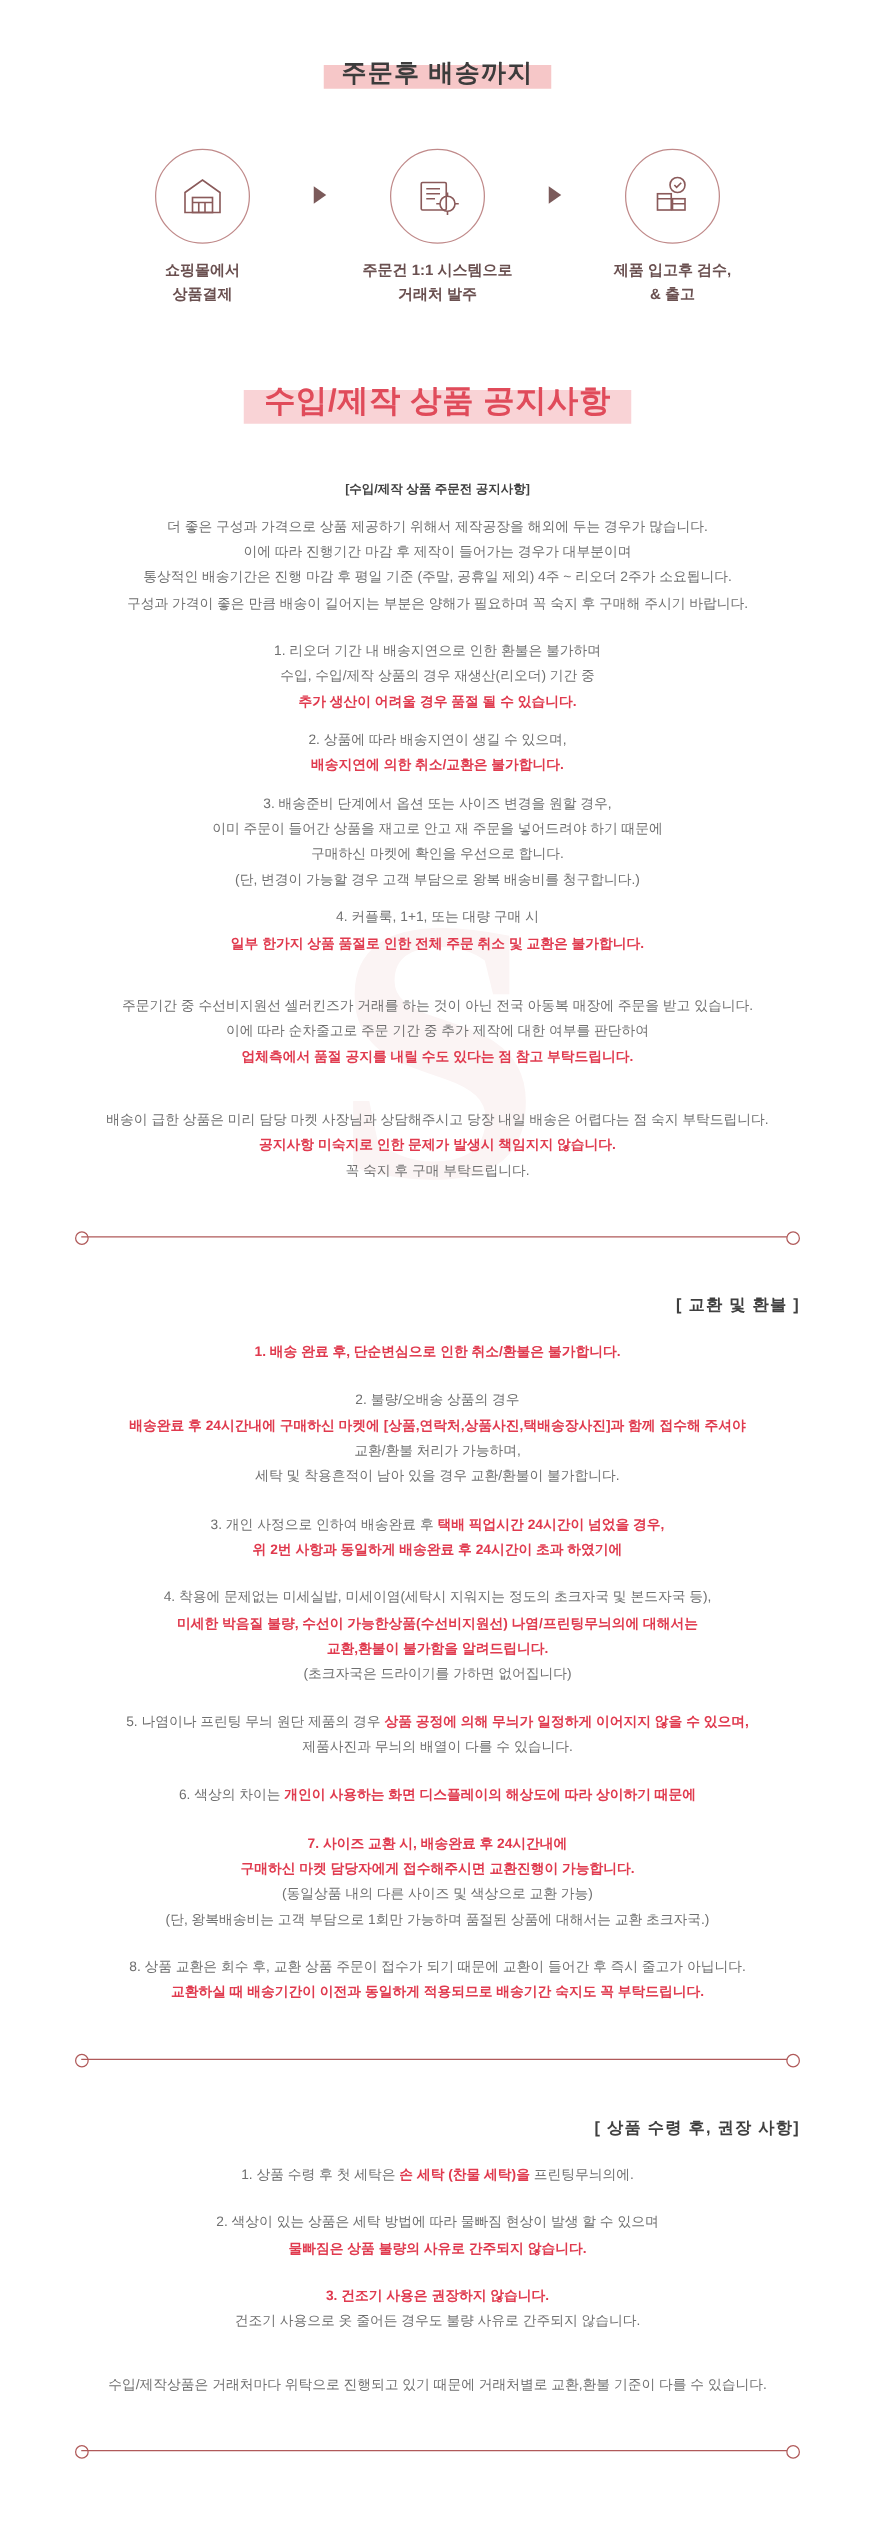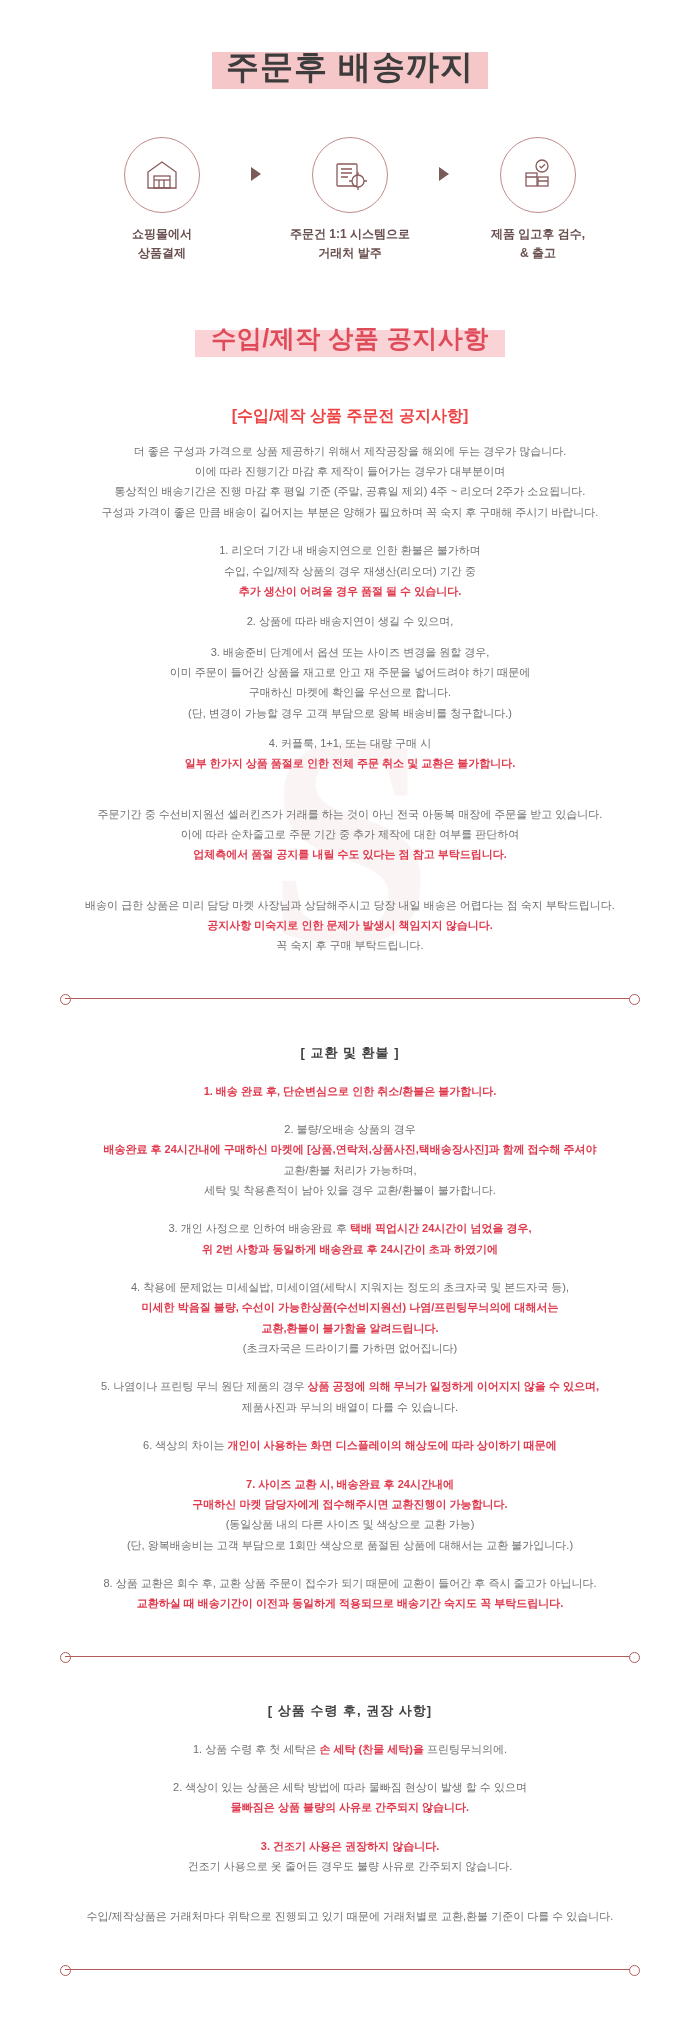--- a/index.html
+++ b/index.html
@@ -35,21 +35,21 @@
   .content{position:relative;z-index:2;}
 
   
   .top-title-wrap{
     padding-top:44px;
     text-align:center;
   }
   .top-title{
     display:inline-block;
     position:relative;
-    font-size:33px;
+    font-size:20px;
     font-weight:bold;
     letter-spacing:1px;
     color:#3c3c3c;
     padding:1px 14px 3px 14px;
   }
   .top-title .hl{
     position:absolute;
     left:0;right:0;
     top:8px;
     bottom:4px;
@@ -128,22 +128,22 @@
   .block{
     text-align:center;
     font-size:11px;
     line-height:1.85;
     color:#6f6f6f;
     padding:0 60px;
   }
   .block.pad-top{margin-top:42px;}
   .b-title{
     font-weight:bold;
-    color:#ef4444;
-    font-size:16px;
+    color:#404040;
+    font-size:10px;
     margin-bottom:10px;
   }
   .r{color:#e03a4e;font-weight:bold;}
   .gap{height:18px;}
   .gap-s{height:10px;}
   .gap-l{height:30px;}
 
   
   .divider{
     margin:38px auto;
@@ -163,21 +163,21 @@
     top:0;
     width:9px;height:9px;
     border-radius:50%;
     border:1.5px solid #b05a5a;
     background:#fff;
   }
   .divider .dot.l{left:0;}
   .divider .dot.r{right:0;}
 
   .heading-center{
-    text-align:center;
+    text-align:right;
     font-weight:bold;
     font-size:13px;
     color:#3f3f3f;
     letter-spacing:1px;
     margin-bottom:16px;
   }
 </style>
 </head>
 <body>
 
@@ -277,20 +277,21 @@
       <div>
         <div>1. 리오더 기간 내 배송지연으로 인한 환불은 불가하며</div>
         <div>수입, 수입/제작 상품의 경우 재생산(리오더) 기간 중</div>
         <div class="r">추가 생산이 어려울 경우 품절 될 수 있습니다.</div>
       </div>
 
       <div class="gap-s"></div>
 
       <div>
         <div>2. 상품에 따라 배송지연이 생길 수 있으며,</div>
+        <div class="r">배송지연에 의한 취소/교환은 불가합니다.</div>
       </div>
 
       <div class="gap-s"></div>
 
       <div>
         <div>3. 배송준비 단계에서 옵션 또는 사이즈 변경을 원할 경우,</div>
         <div>이미 주문이 들어간 상품을 재고로 안고 재 주문을 넣어드려야 하기 때문에</div>
         <div>구매하신 마켓에 확인을 우선으로 합니다.</div>
         <div>(단, 변경이 가능할 경우 고객 부담으로 왕복 배송비를 청구합니다.)</div>
       </div>
@@ -376,21 +377,21 @@
           <span class="r">개인이 사용하는 화면 디스플레이의 해상도에 따라 상이하기 때문에</span>
         </div>
       </div>
 
       <div class="gap"></div>
 
       <div>
         <div class="r">7. 사이즈 교환 시, 배송완료 후 24시간내에</div>
         <div class="r">구매하신 마켓 담당자에게 접수해주시면 교환진행이 가능합니다.</div>
         <div>(동일상품 내의 다른 사이즈 및 색상으로 교환 가능)</div>
-        <div>(단, 왕복배송비는 고객 부담으로 1회만 색상으로 품절된 상품에 대해서는 교환 불가입니다.)</div>
+        <div>(단, 왕복배송비는 고객 부담으로 1회만 가능하며 품절된 상품에 대해서는 교환 초크자국.)</div>
       </div>
 
       <div class="gap"></div>
 
       <div>
         <div>8. 상품 교환은 회수 후, 교환 상품 주문이 접수가 되기 때문에 교환이 들어간 후 즉시 줄고가 아닙니다.</div>
         <div class="r">교환하실 때 배송기간이 이전과 동일하게 적용되므로 배송기간 숙지도 꼭 부탁드립니다.</div>
       </div>
     </div>
 

